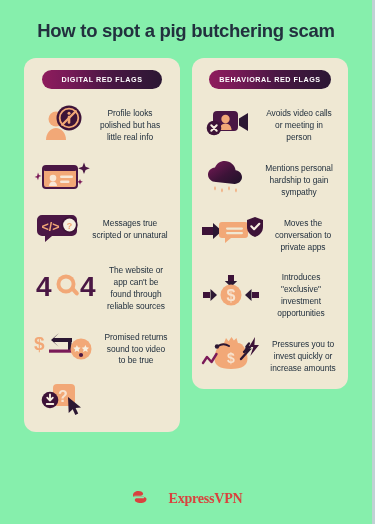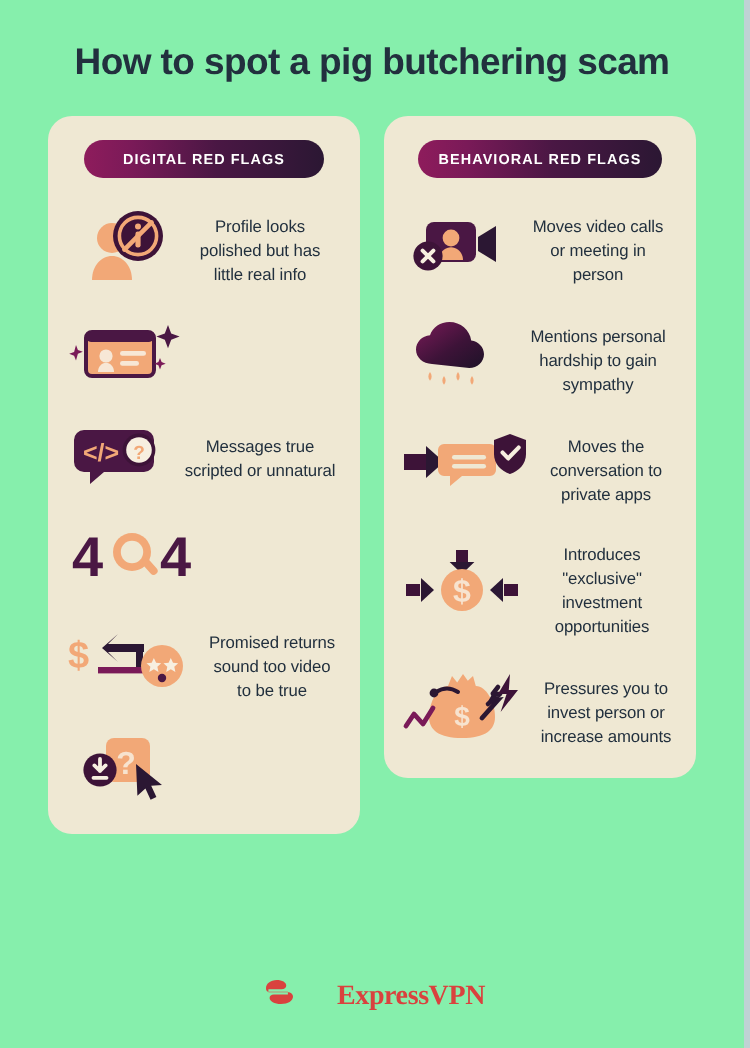--- a/index.html
+++ b/index.html
@@ -168,20 +168,21 @@
         <div class="item">
           <div class="art">
             <svg width="68" height="38" viewBox="0 0 68 38">
               <text x="4" y="29" font-family="Liberation Sans, sans-serif" font-size="28" font-weight="700" fill="#4a1744">4</text>
               <text x="48" y="29" font-family="Liberation Sans, sans-serif" font-size="28" font-weight="700" fill="#4a1744">4</text>
               <circle cx="34" cy="17" r="9.5" fill="#f2a877"></circle>
               <circle cx="34" cy="17" r="5.6" fill="#efe8d3"></circle>
               <rect x="38.3" y="22.2" width="4" height="9.5" rx="2" transform="rotate(-42 38.3 22.2)" fill="#f2a877"></rect>
             </svg>
           </div>
+          <div class="caption">The website or app can't be found through reliable sources</div>
         </div>
 
         <div class="item">
           <div class="art">
             <svg width="68" height="38" viewBox="0 0 68 38">
               <text x="2" y="22" font-family="Liberation Sans, sans-serif" font-size="19" font-weight="700" fill="#f2a877">$</text>
               <path d="M40 10H22l5-5-8 7 8 7-5-5h18z" fill="#2b1733"></path>
               <rect x="36" y="10" width="3.5" height="14" fill="#2b1733"></rect>
               <rect x="17" y="21.5" width="24" height="3.2" fill="#7a1a58"></rect>
               <circle cx="49" cy="21" r="10.5" fill="#f2a877"></circle>
@@ -219,21 +220,21 @@
           <div class="art">
             <svg width="58" height="38" viewBox="0 0 58 38">
               <rect x="13" y="7" width="25" height="20" rx="4" fill="#4a1744"></rect>
               <path d="M39 14.5l9-5.5v18l-9-5.5z" fill="#2b1733"></path>
               <circle cx="25.5" cy="15" r="4.2" fill="#f2a877"></circle>
               <path d="M19.5 26c0-3.6 2.7-6.4 6-6.4s6 2.8 6 6.4z" fill="#f2a877"></path>
               <circle cx="14" cy="24" r="7.3" fill="#3d1338"></circle>
               <path d="M11.3 21.3l5.4 5.4M16.7 21.3l-5.4 5.4" stroke="#f7efe0" stroke-width="2" stroke-linecap="round"></path>
             </svg>
           </div>
-          <div class="caption">Moves video calls or meeting in person</div>
+          <div class="caption">Avoids video calls or meeting in person</div>
         </div>
 
         <div class="item">
           <div class="art">
             <svg width="58" height="38" viewBox="0 0 58 38">
               <defs>
                 <linearGradient id="cloudg" x1="0" y1="0" x2="1" y2="1">
                   <stop offset="0%" stop-color="#7a1a58"></stop>
                   <stop offset="55%" stop-color="#3d1338"></stop>
                   <stop offset="100%" stop-color="#1e1228"></stop>
@@ -287,21 +288,21 @@
               <path d="M24 8h14c5 0 9.5 8 9.5 15.5C47.5 30 42.5 34 31 34S14.5 30 14.5 23.5C14.5 16 19 8 24 8z" fill="#f2a877"></path>
               <text x="31" y="28" font-family="Liberation Sans, sans-serif" font-size="14" font-weight="700" fill="#f7e3cf" text-anchor="middle">$</text>
               <path d="M18 11c3.5-2.2 7.5-2.2 11 0" stroke="#2b1733" stroke-width="2" fill="none" stroke-linecap="round"></path>
               <circle cx="17" cy="11.5" r="2.2" fill="#2b1733"></circle>
               <path d="M3 28l4-6 4.5 5 5-8" stroke="#7a1a58" stroke-width="2.4" fill="none" stroke-linecap="round" stroke-linejoin="round"></path>
               <path d="M41 24l8-9-3.4.3 1.6-2.9" stroke="#2b1733" stroke-width="2.4" fill="none" stroke-linecap="round"></path>
               <path d="M44 17l6-5-3.6-.2 2.6-3.3" stroke="#2b1733" stroke-width="2.3" fill="none" stroke-linecap="round" stroke-linejoin="round"></path>
               <path d="M55 2l-6 10h4.3l-3 9 8.7-11h-4.6z" fill="#3d1338"></path>
             </svg>
           </div>
-          <div class="caption">Pressures you to invest person or increase amounts</div>
+          <div class="caption">Pressures you to invest quickly or increase amounts</div>
         </div>
 
       </div>
     </div>
 
   </div>
 
   <div class="footer">
     <span>
       <svg width="18" height="18" viewBox="0 0 24 24">

